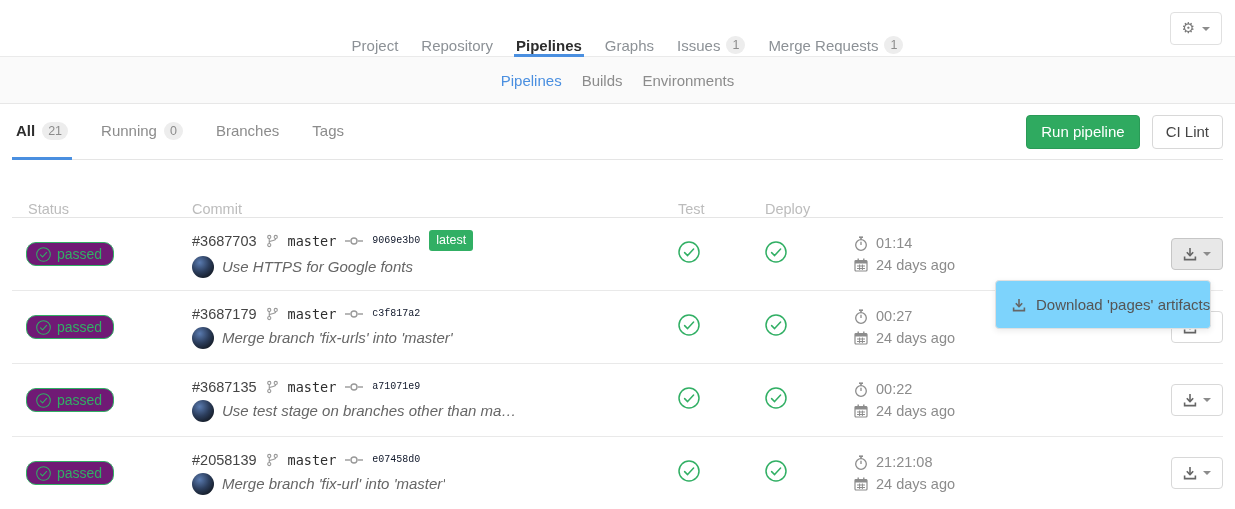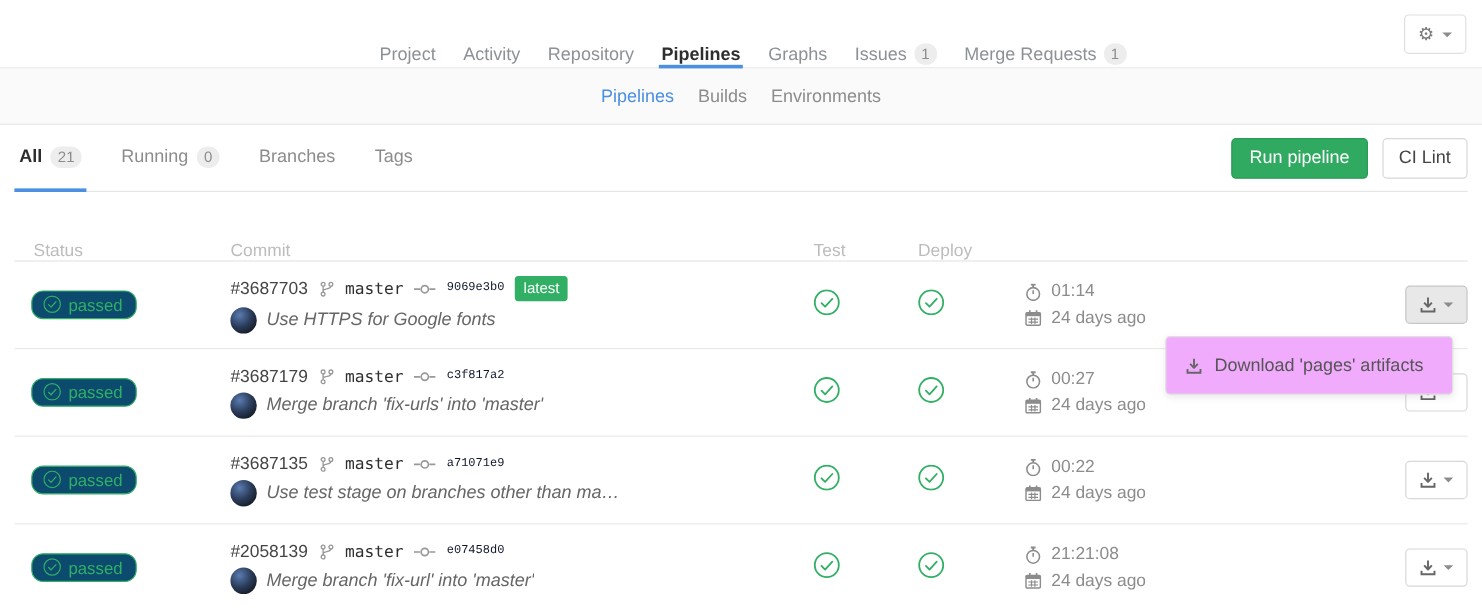--- a/index.html
+++ b/index.html
@@ -67,21 +67,21 @@
   .trow { display:flex; align-items:center; height:73px; border-bottom:1px solid #e9e9e9; }
   .col-status { width:180px; padding-left:14px; flex:none; }
   .col-commit { flex:1; min-width:0; }
   .col-test { width:87px; flex:none; }
   .col-deploy { width:89px; flex:none; }
   .col-time { width:263px; flex:none; }
   .col-actions { width:106px; flex:none; display:flex; justify-content:flex-end; }
   .status-badge {
     display:inline-flex; align-items:center; gap:6px;
     border:1px solid #31af64; color:#31af64; border-radius:10px;
-    font-size:14px; padding:3px 11px 3px 9px; cursor:pointer; background:#0c4a6e;
+    font-size:14px; padding:3px 11px 3px 9px; cursor:pointer; background:#701a75;
   }
   .commit-line1 { display:flex; align-items:center; gap:9px; margin-bottom:5px; }
   .pipeline-id { font-size:14.5px; color:#444; text-decoration:none; }
   .branch-name {
     font-family:"DejaVu Sans Mono","Liberation Mono",monospace; font-weight:400;
     font-size:13.5px; color:#2e2e2e; text-decoration:none;
   }
   .sha {
     font-family:Liberation Mono, monospace;
     font-size:10px; color:#0f172a; text-decoration:none;
@@ -99,21 +99,21 @@
     overflow:hidden; text-overflow:ellipsis; max-width:430px; }
   .time-line { display:flex; align-items:center; gap:8px; color:#8c8c8c; font-size:14.5px; }
   .time-line + .time-line { margin-top:6px; }
   .dl-btn {
     width:52px; height:32px; border:1px solid #d8d8d8; border-radius:4px; background:#fff;
     display:flex; align-items:center; justify-content:center; gap:6px; cursor:pointer;
   }
   .dl-btn.open { background:#e8e8e8; border-color:#c6c6c6; }
   
   .dropdown {
-    position:absolute; top:280px; right:24px; width:240px; background:#f0abfc;
+    position:absolute; top:280px; right:24px; width:216px; background:#7dd3fc;
     border:1px solid #e0e0e0; border-radius:4px; padding:8px 0;
     box-shadow:0 2px 6px rgba(0,0,0,.08); z-index:20;margin-left:33px;
   }
   .dropdown-item {
     display:flex; align-items:center; gap:10px; padding:7px 16px;
     font-size:15px; color:#555; cursor:pointer; white-space:nowrap;
   }
   .icon { flex:none; display:inline-flex; }
 </style>
 </head>
@@ -157,23 +157,20 @@
       <path d="M3.8 5.2 L7 8.6 L10.2 5.2" fill="none" stroke="#666" stroke-width="1.6" stroke-linejoin="round"></path>
       <path d="M1.6 9.6 V12.6 H12.4 V9.6" fill="none" stroke="#666" stroke-width="1.6"></path>
     </g>
   </defs>
 </svg>
 
 <header class="topnav">
   <nav class="topnav-items">
     <span class="topnav-item">
         <span>Project</span>
-      </span>
-    <span class="topnav-item">
-        <span>Activity</span>
       </span>
     <span class="topnav-item">
         <span>Repository</span>
       </span>
     <span class="topnav-item active">
         <span>Pipelines</span>
       </span>
     <span class="topnav-item">
         <span>Graphs</span>
       </span>

